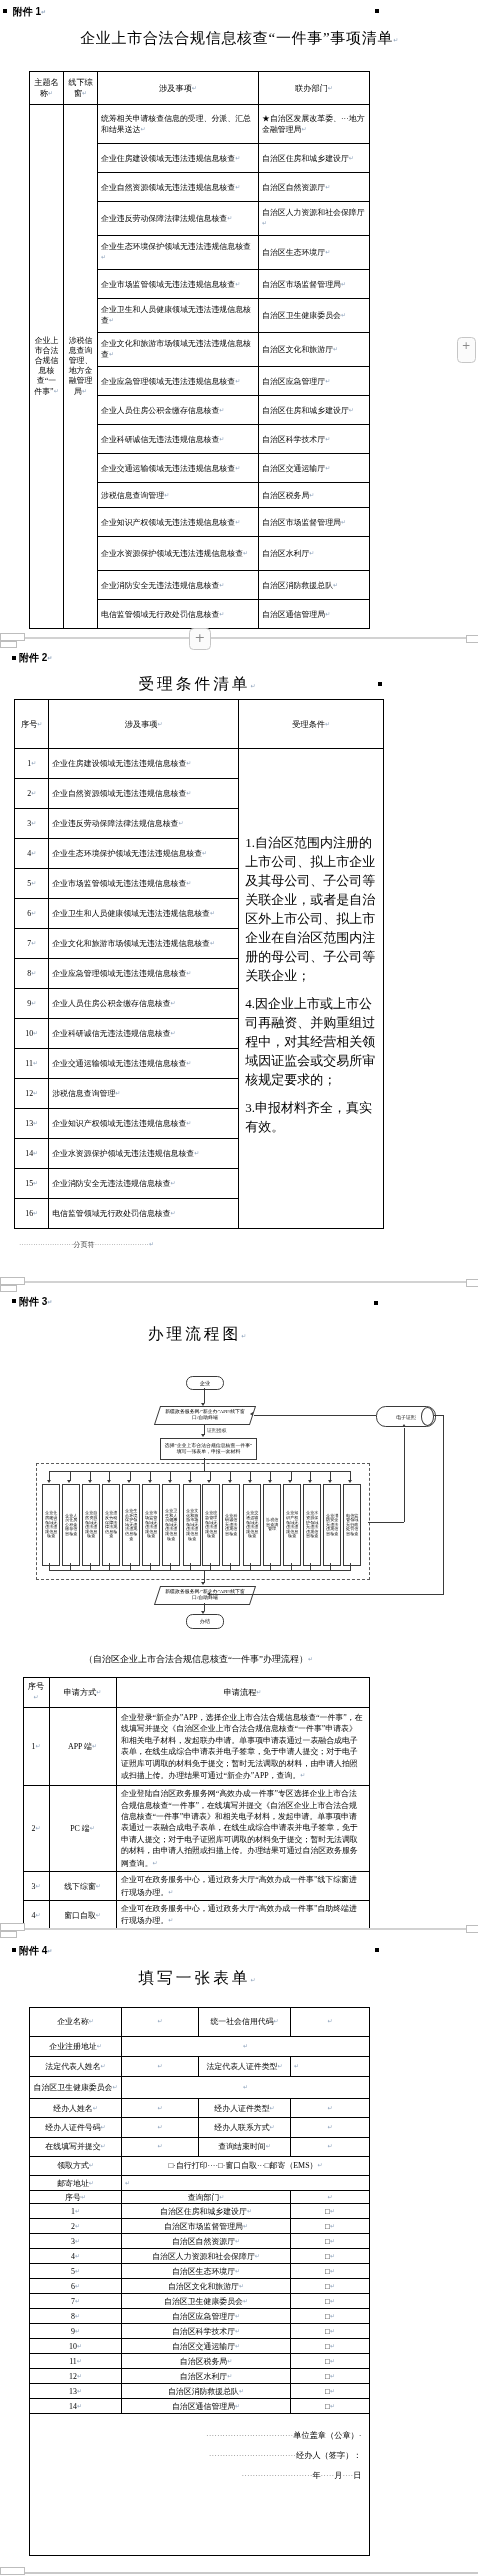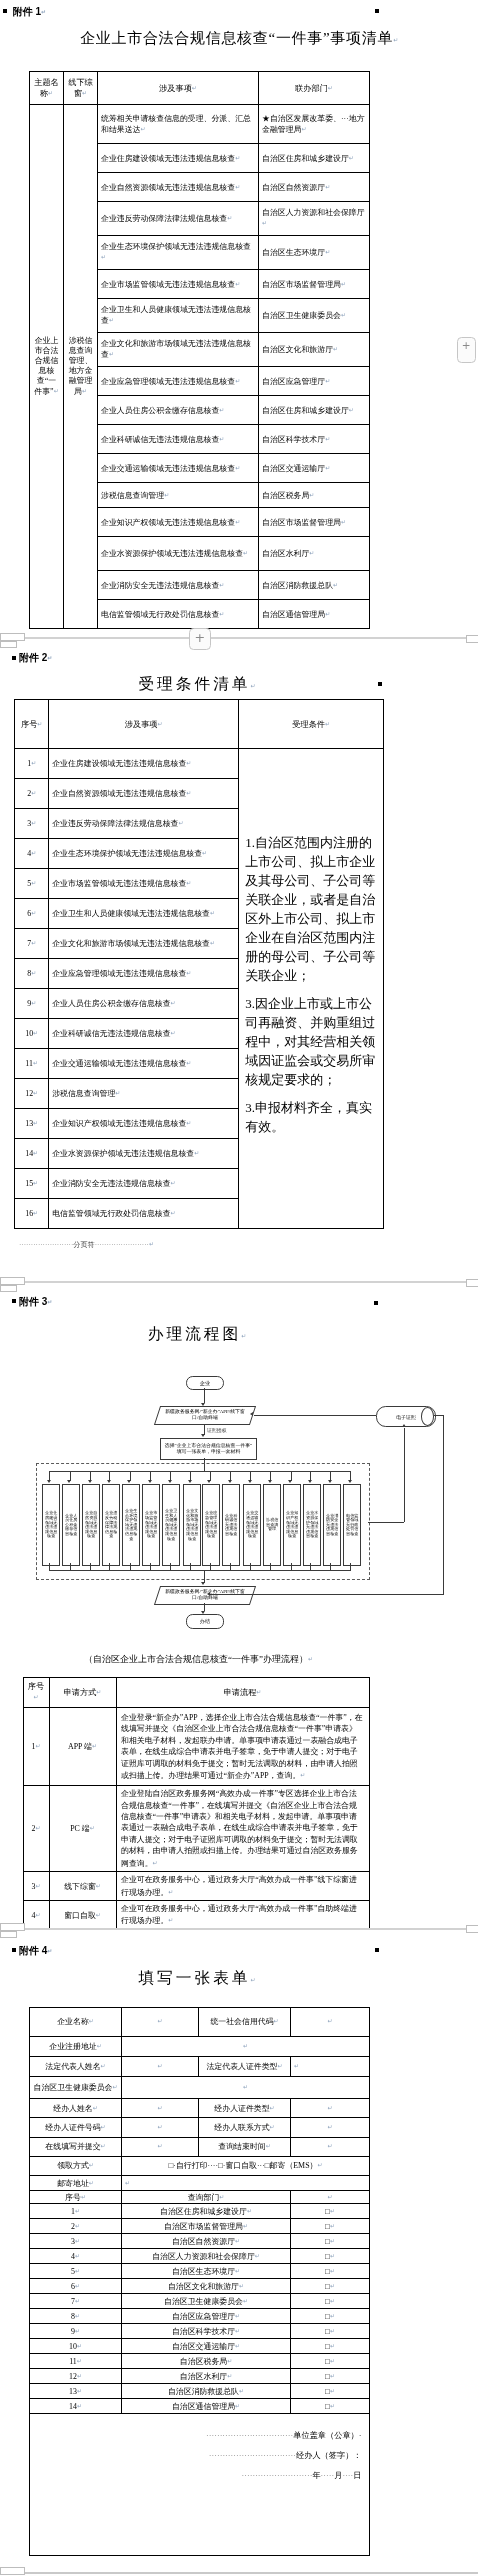--- a/index.html
+++ b/index.html
@@ -188,21 +188,21 @@
         <th class="tc"><span>涉及事项</span><span class="rm">↵</span></th>
         <th class="tc"><span>受理条件</span><span class="rm">↵</span></th>
       </tr>
     </thead>
     <tbody>
       <tr>
         <td class="tc"><span>1</span><span class="rm">↵</span></td>
         <td><span>企业住房建设领域无违法违规信息核查</span><span class="rm">↵</span></td>
         <td class="cond" rowspan="16">
           <div>1.自治区范围内注册的上市公司、拟上市企业及其母公司、子公司等关联企业，或者是自治区外上市公司、拟上市企业在自治区范围内注册的母公司、子公司等关联企业；</div>
-          <div>3.因企业上市或上市公司再融资、并购重组过程中，对其经营相关领域因证监会或交易所审核规定要求的；</div>
+          <div>4.因企业上市或上市公司再融资、并购重组过程中，对其经营相关领域因证监会或交易所审核规定要求的；</div>
           <div>3.申报材料齐全，真实有效。</div>
         </td>
       </tr>
       <tr>
           <td class="tc"><span>2</span><span class="rm">↵</span></td>
           <td><span>企业自然资源领域无违法违规信息核查</span><span class="rm">↵</span></td>
         </tr>
       <tr>
           <td class="tc"><span>3</span><span class="rm">↵</span></td>
           <td><span>企业违反劳动保障法律法规信息核查</span><span class="rm">↵</span></td>

